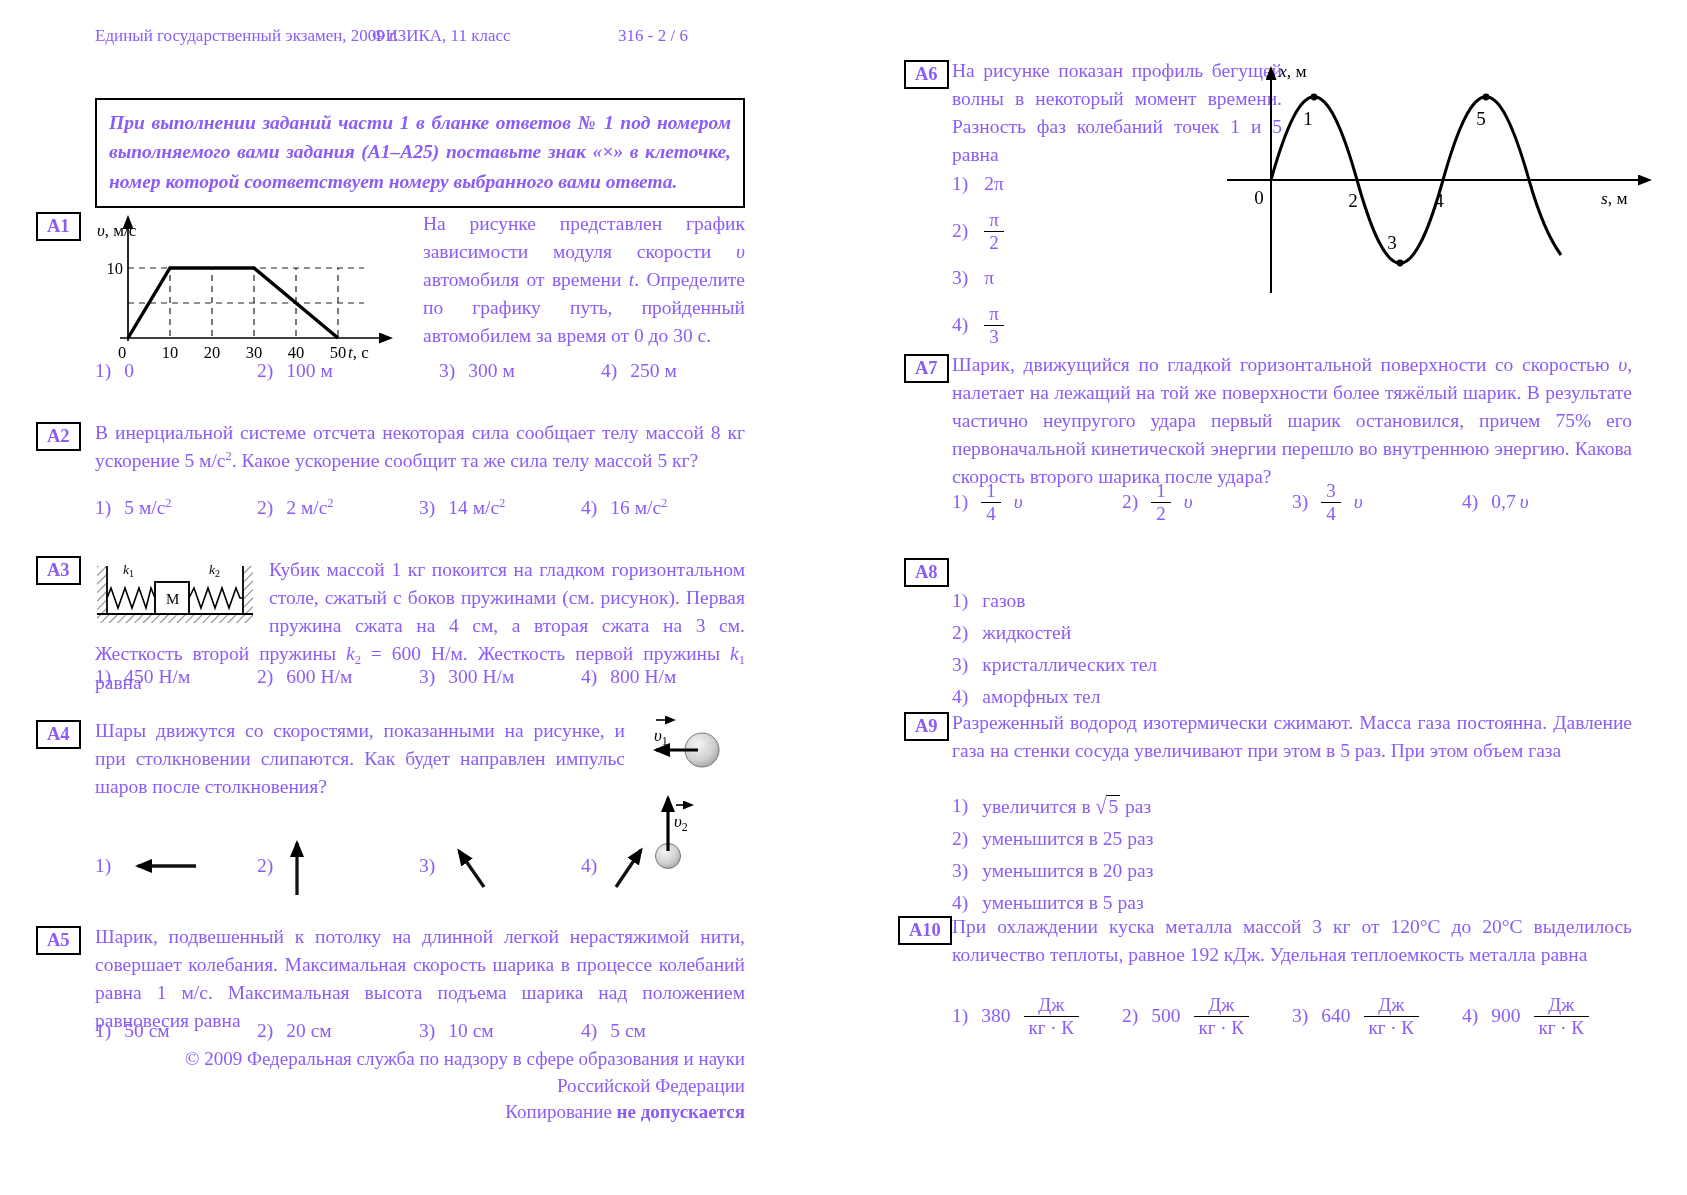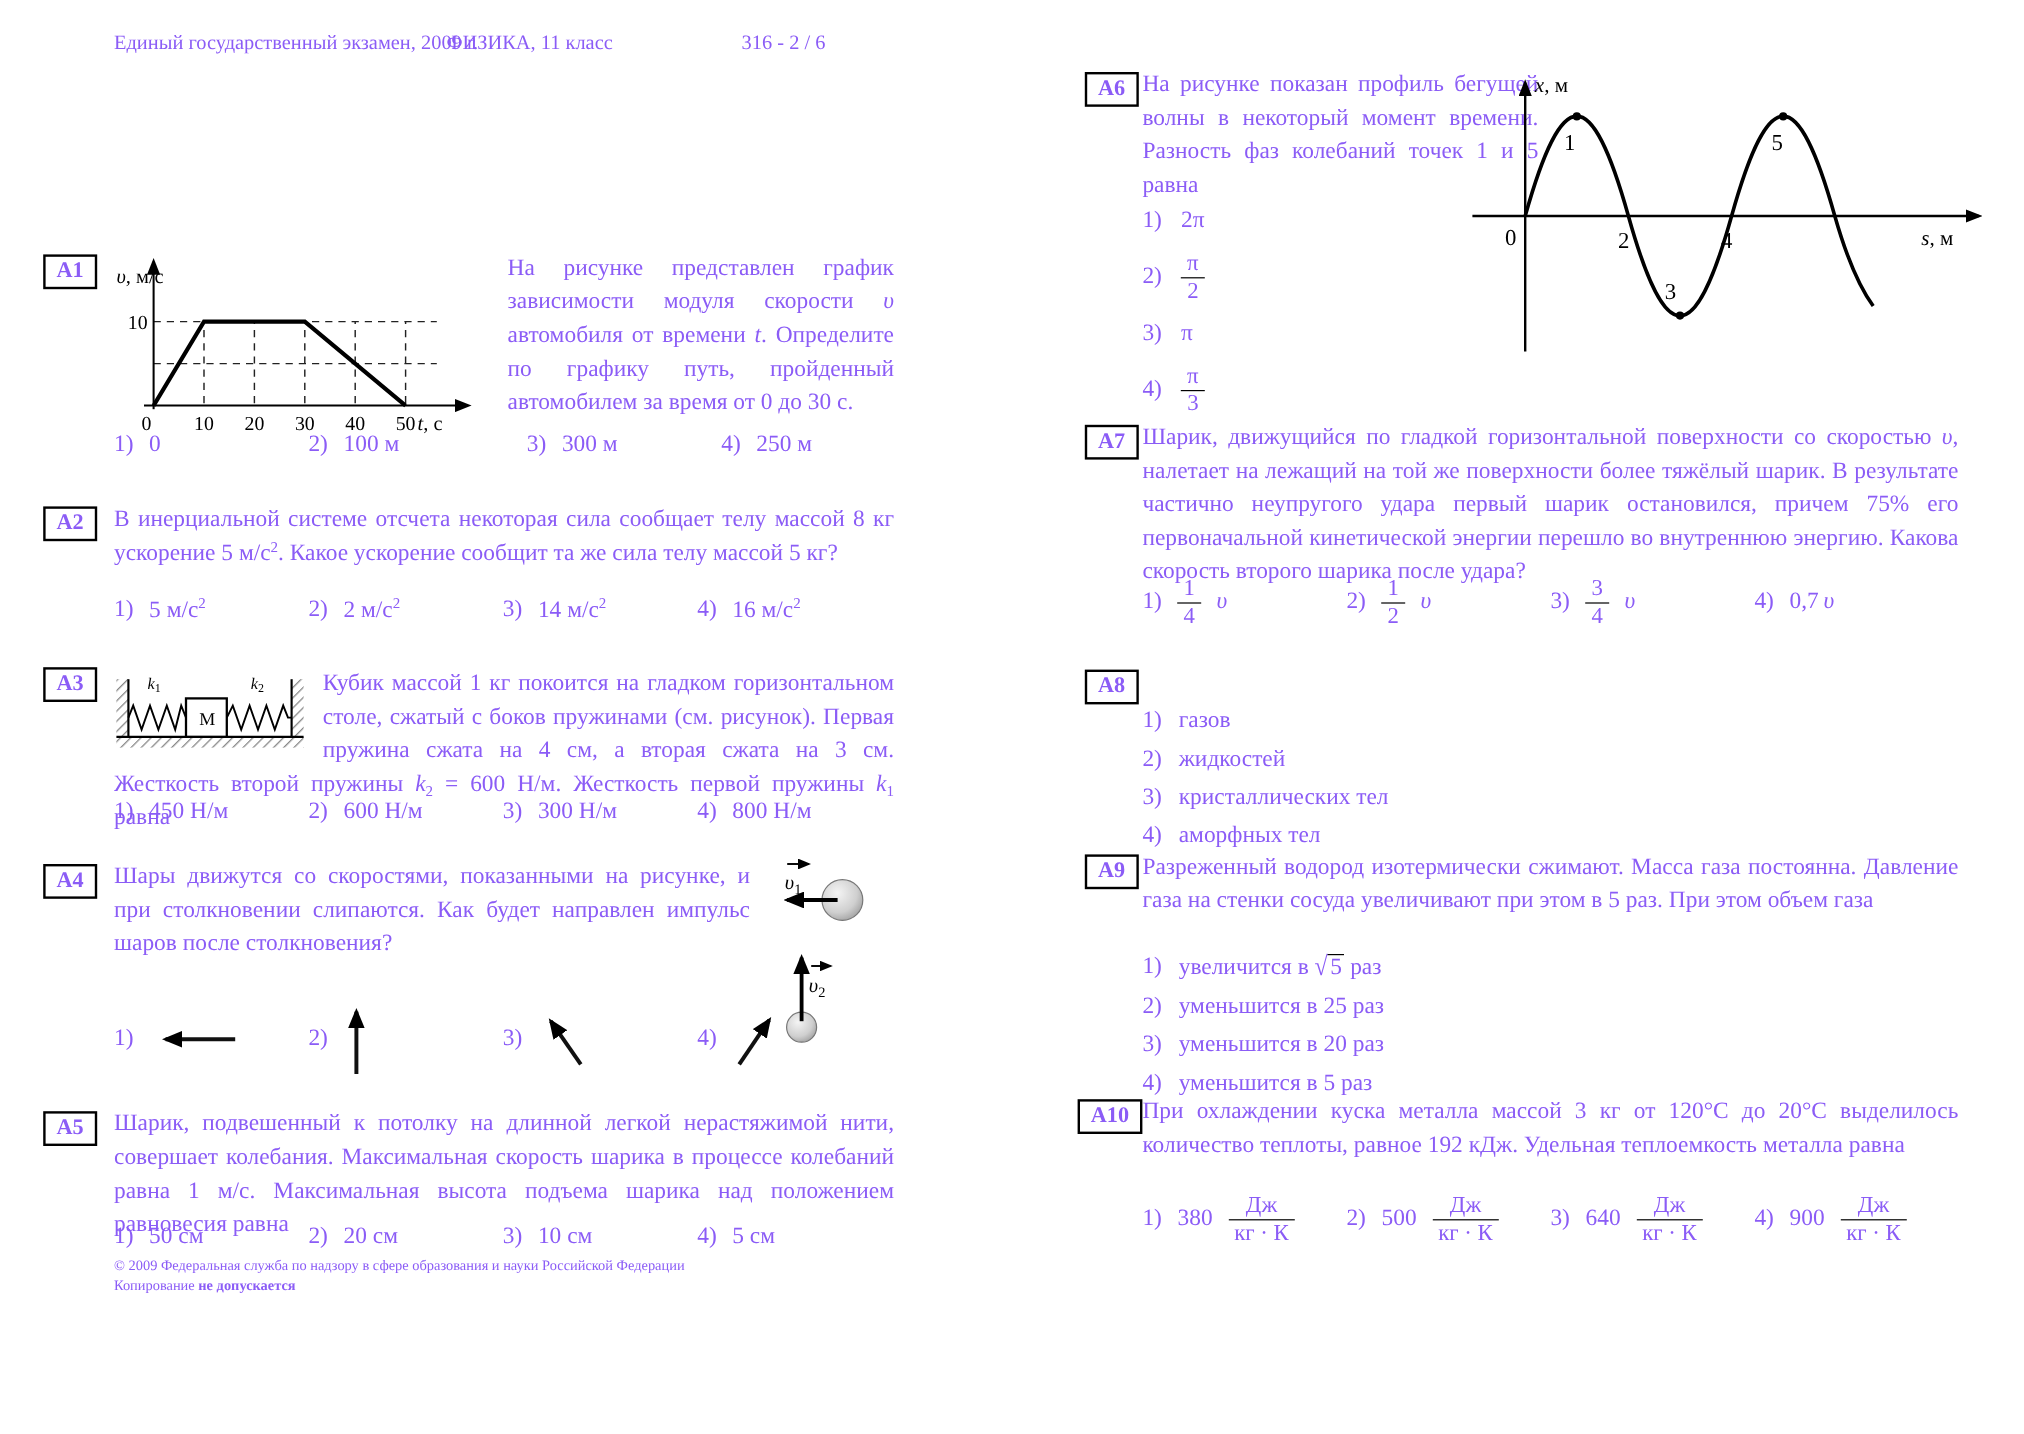--- a/index.html
+++ b/index.html
@@ -25,22 +25,22 @@
   .answers.wide .ans{width:170px}
   .optrow{display:flex;gap:14px;margin-bottom:5px;white-space:nowrap;line-height:1.38}
   .frac{display:inline-block;vertical-align:middle;text-align:center;line-height:1.12;font-size:19px}
   .frac .num{display:block;border-bottom:1.6px solid #000;padding:0 5px}
   .frac .den{display:block;padding:0 5px}
   .sqrt{white-space:nowrap}
   .sqrt .rsign{display:inline-block;transform:scaleY(1.12);font-size:20px}
   .sqrt .rbody{border-top:1.6px solid #000;padding:0 2px}
   .a3body{position:absolute;left:95px;top:556px;width:650px;text-align:justify;line-height:1.44}
   .a3fig{float:left;margin:4px 14px 8px 0}
-  .footer{position:absolute;left:95px;top:1046px;width:650px;text-align:left;
-          font-size:12px;line-height:1.4}
+  .footer{position:absolute;left:95px;top:1046px;width:650px;text-align:right;
+          font-size:19px;line-height:1.4}
   .a6answers{position:absolute;left:952px;top:170px}
   .a6row{display:flex;align-items:center;gap:16px;margin-bottom:7px;min-height:28px}
 </style>
 </head>
 <body>
 
 <svg width="0" height="0" style="position:absolute">
   <defs>
     <marker id="mh" markerUnits="userSpaceOnUse" markerWidth="17" markerHeight="14" refX="14" refY="7" orient="auto">
       <path d="M0,0 L17,7 L0,14 Z"></path>
@@ -61,20 +61,21 @@
     </pattern>
   </defs>
 </svg>
 
 <div class="page">
 
   <span class="hdr" style="left:95px">Единый государственный экзамен, 2009 г.</span>
   <span class="hdr" style="left:372px">ФИЗИКА, 11 класс</span>
   <span class="hdr" style="left:618px">316 - 2 / 6</span>
 
+  <div class="instr">При выполнении заданий части 1 в бланке ответов № 1 под номером выполняемого вами задания (А1–А25) поставьте знак «×» в клеточке, номер которой соответствует номеру выбранного вами ответа.</div>
 
   <div class="qlabel" style="left:36px;top:212px">А1</div>
 
   <svg class="abs" style="left:96px;top:208px" width="312" height="158" viewBox="0 0 312 158">
     <g stroke="#222" stroke-width="1.2" stroke-dasharray="6 5">
       <line x1="32" y1="60" x2="268" y2="60"></line>
       <line x1="32" y1="95" x2="268" y2="95"></line>
       <line x1="74" y1="128" x2="74" y2="60"></line>
       <line x1="116" y1="128" x2="116" y2="60"></line>
       <line x1="158" y1="128" x2="158" y2="60"></line>

